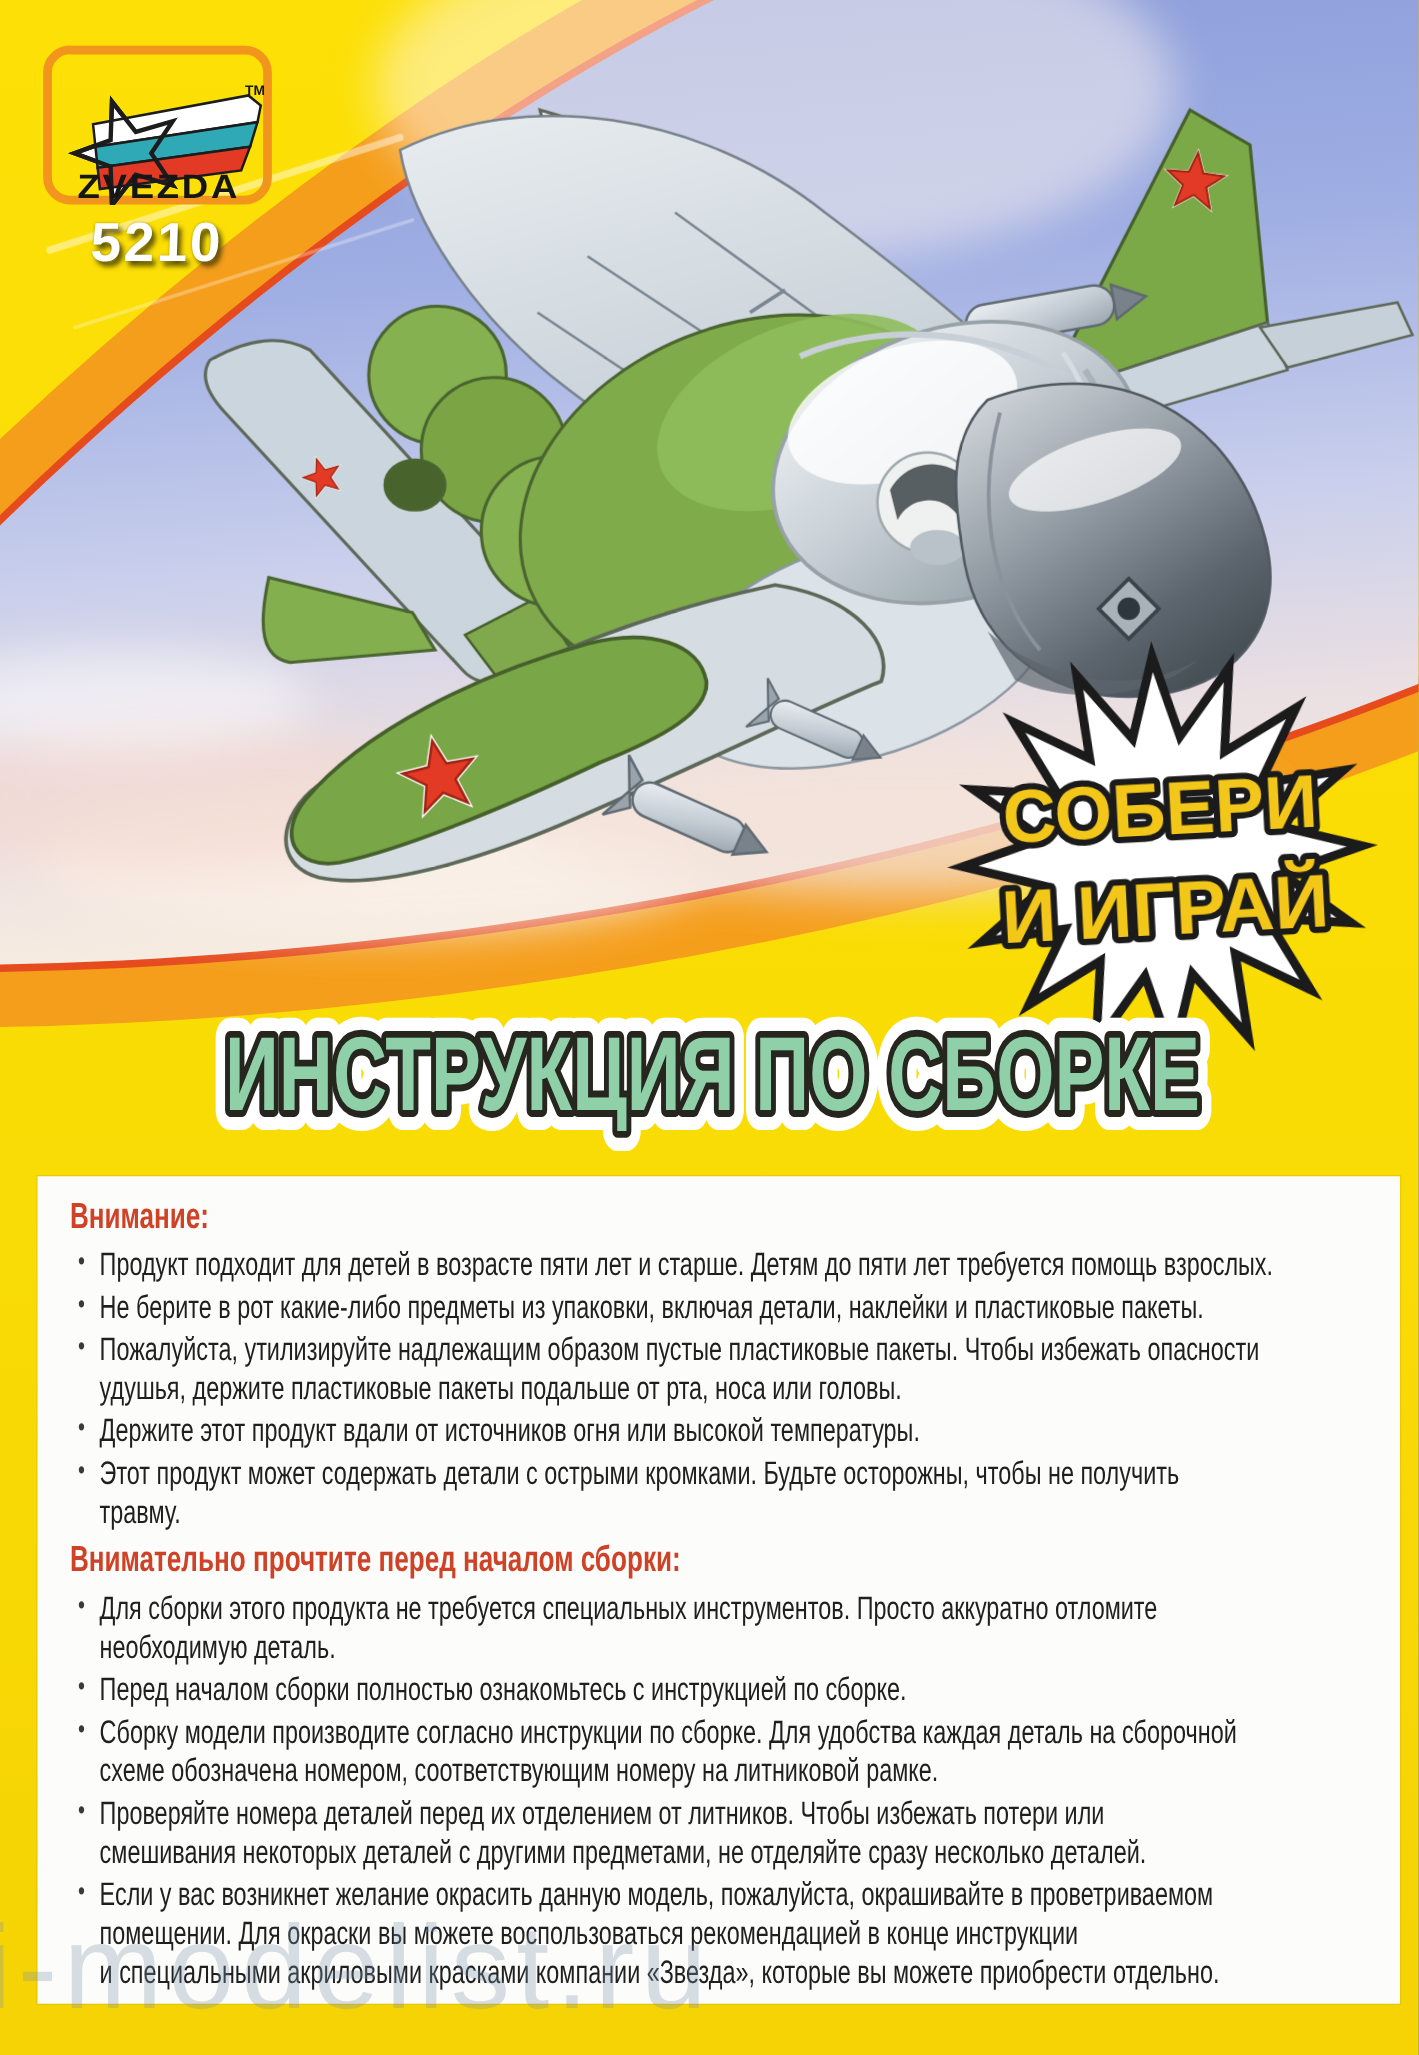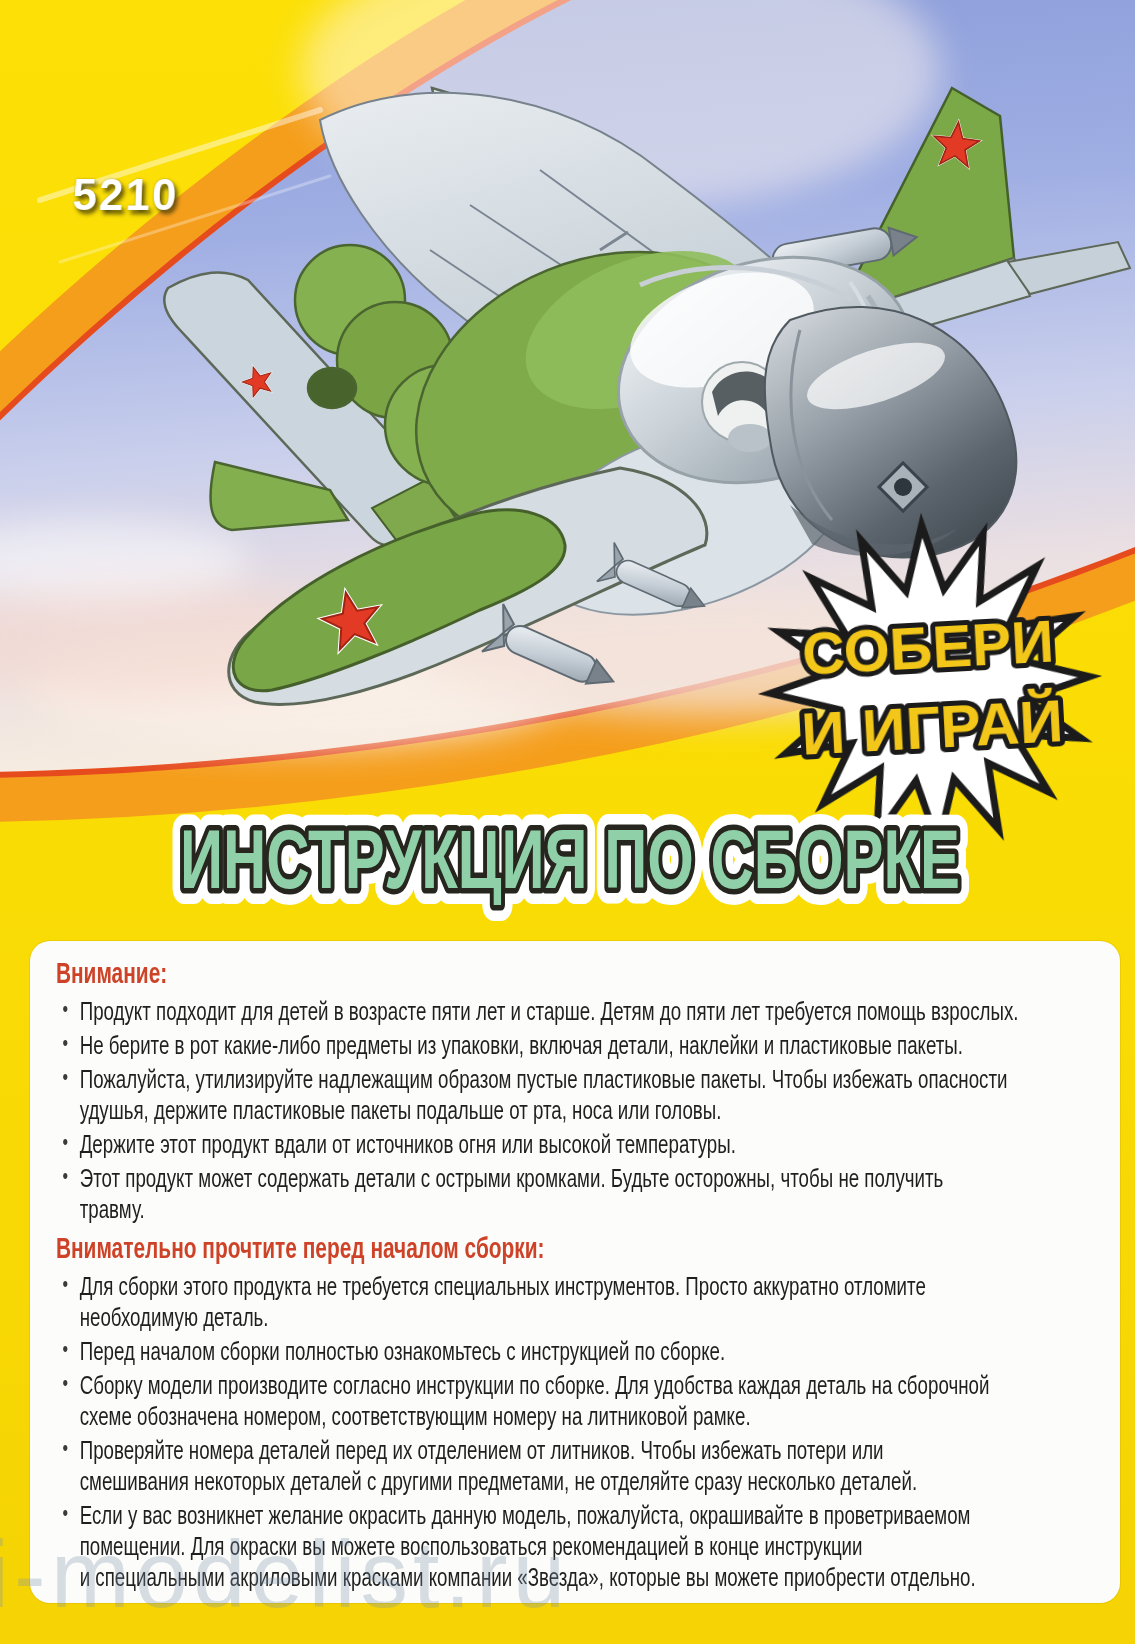--- a/index.html
+++ b/index.html
@@ -10,21 +10,21 @@
 
   
   .logo-box{position:absolute;left:33px;top:36px;width:185px;height:128px;}
   .kit-number{position:absolute;left:33px;top:170px;width:185px;text-align:center;
         font-weight:bold;font-size:44px;color:#fff;letter-spacing:2px;
         text-shadow:3px 4px 4px rgba(66,58,8,.85),0 0 2px rgba(90,80,0,.5);
         transform:skewX(-2deg);}
 
   
   .panel{position:absolute;left:30px;top:941px;width:1090px;height:662px;
-        background:#FCFCFA;border-radius:20px;overflow:hidden;
+        background:#FCFCFA;border-radius:0;overflow:hidden;
         box-shadow:0 0 0 1px rgba(120,100,0,.12);}
   .condense{width:1480px;transform:scaleX(.72);transform-origin:0 0;
         padding:12px 0 0 36px;color:#1f1f1f;font-size:26px;line-height:31px;}
   .sec-h{color:#CE4227;font-weight:bold;font-size:29px;line-height:40px;margin:0 0 3px;}
   ul.blist{list-style:none;margin:0;padding:0;}
   ul.blist li{position:relative;padding-left:33px;margin:0 0 3px;}
   .dot{position:absolute;left:9px;top:-3px;color:#3a3a3a;font-size:22px;}
   .tl{display:block;white-space:nowrap;}
 
   .watermark{position:absolute;left:-12px;top:1520px;font-size:95px;color:#7E93AC;
@@ -220,20 +220,34 @@
       <text class="badge-text" x="930" y="668" text-anchor="middle" textLength="252" lengthAdjust="spacingAndGlyphs">СОБЕРИ</text>
       <text class="badge-text" x="930" y="748" text-anchor="middle" textLength="262" lengthAdjust="spacingAndGlyphs">И ИГРАЙ</text>
     </g>
 
     <g>
       <text class="title-halo" x="570" y="888" text-anchor="middle" textLength="780" lengthAdjust="spacingAndGlyphs">ИНСТРУКЦИЯ ПО СБОРКЕ</text>
       <text class="title-main" x="570" y="888" text-anchor="middle" textLength="780" lengthAdjust="spacingAndGlyphs">ИНСТРУКЦИЯ ПО СБОРКЕ</text>
     </g>
   </svg>
 
+  <div class="logo-box">
+    <svg width="185" height="128" viewBox="0 0 185 128">
+      <rect x="5" y="4" width="176" height="120" rx="18" fill="none" stroke="#F2951D" stroke-width="7"></rect>
+      <g transform="rotate(-6 95 85)">
+        <use href="#st" transform="translate(70,84) rotate(-12) scale(1.45)" fill="#ffffff" stroke="#1c1c1c" stroke-width="2.4"></use>
+        <path d="M44,58 L170,48 L179,57 L175,70 L44,76 Z" fill="#ffffff" stroke="#1c1c1c" stroke-width="2"></path>
+        <path d="M44,76 L175,70 L167,89 L44,93 Z" fill="#2FA9B5" stroke="#1c1c1c" stroke-width="2"></path>
+        <path d="M44,93 L167,89 L158,107 L44,110 Z" fill="#E23A24" stroke="#1c1c1c" stroke-width="2"></path>
+        <use href="#st" transform="translate(70,84) rotate(-12) scale(1.45)" fill="none" stroke="#1c1c1c" stroke-width="2.4"></use>
+      </g>
+      <text class="tm-text" x="163" y="40">TM</text>
+      <text class="logo-text" x="94" y="122" text-anchor="middle" textLength="130" lengthAdjust="spacingAndGlyphs">ZVEZDA</text>
+    </svg>
+  </div>
   <div class="kit-number">5210</div>
 
   <div class="panel">
     <div class="condense">
       <div class="sec-h">Внимание:</div>
       <ul class="blist">
         <li>
           <span class="dot">•</span>
           <span class="tl">Продукт подходит для детей в возрасте пяти лет и старше. Детям до пяти лет требуется помощь взрослых.</span>
         </li>

